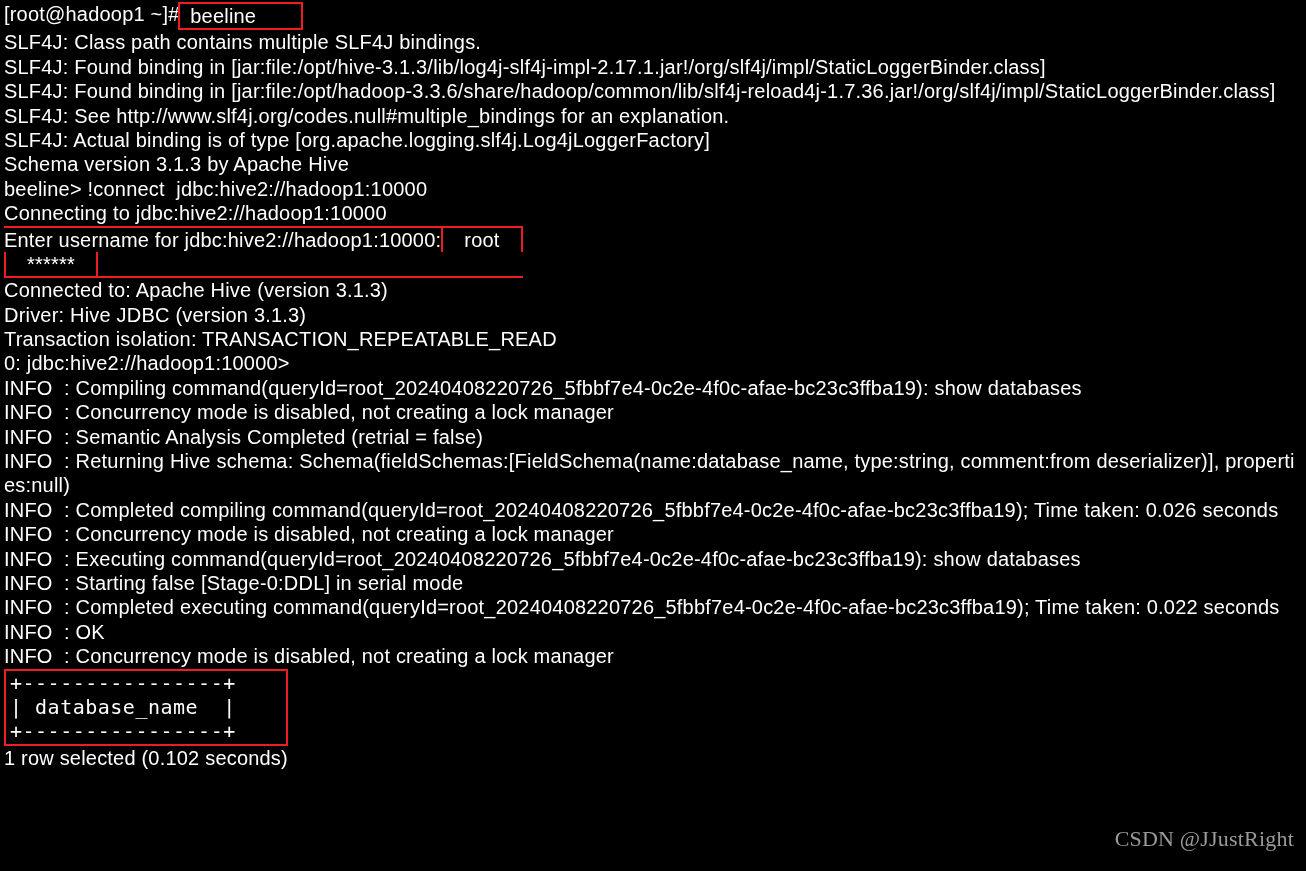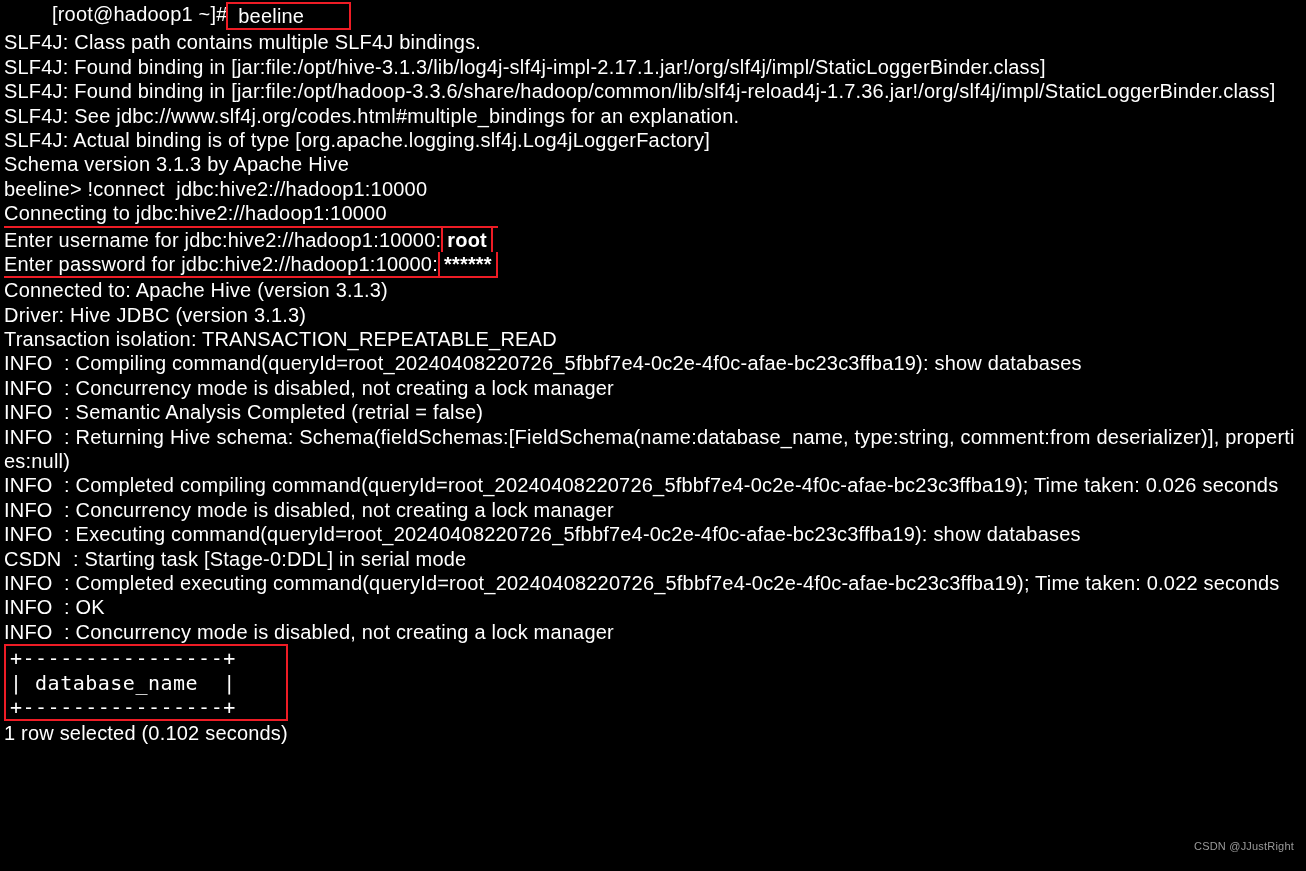--- a/index.html
+++ b/index.html
@@ -29,73 +29,73 @@
     .block-highlight {
       border: 2.5px solid #ee1c25;
       display: inline-block;
       padding: 0 4px;
     }
     .watermark {
       position: absolute;
       bottom: 18px;
       right: 12px;
       color: #9a9a9a;
-      font-size: 11px;
-      font-family: Liberation Sans, sans-serif;
+      font-size: 22px;
+      font-family: Liberation Serif, serif;
     }
-    .prompt-line { display: flex; align-items: flex-start; margin-left: 48px; }
+    .prompt-line { display: flex; align-items: flex-start; }
     .cred-row { display: flex; align-items: flex-end; flex-wrap: nowrap; }
-    .cred-box { display: inline-block; border-left: 2.5px solid #ee1c25; border-right: 2.5px solid #ee1c25; padding: 0 4px; font-weight: bold; }
+    .cred-box { display: inline-block; border-left: 2.5px solid #ee1c25; border-right: 2.5px solid #ee1c25; padding: 0 21px; }
     .cred-stack { display: inline-block; border-top: 2.5px solid #ee1c25; border-bottom: 2.5px solid #ee1c25; }
   </style>
 </head>
 <body>
 
 
 
 <div class="line prompt-line">
   <span>[root@hadoop1 ~]#</span>
   <span class="highlight"> beeline       </span>
 </div>
 
 <div class="line">SLF4J: Class path contains multiple SLF4J bindings.</div>
 <div class="line">SLF4J: Found binding in [jar:file:/opt/hive-3.1.3/lib/log4j-slf4j-impl-2.17.1.jar!/org/slf4j/impl/StaticLoggerBinder.class]</div>
 <div class="line">SLF4J: Found binding in [jar:file:/opt/hadoop-3.3.6/share/hadoop/common/lib/slf4j-reload4j-1.7.36.jar!/org/slf4j/impl/StaticLoggerBinder.class]</div>
-<div class="line">SLF4J: See jdbc://www.slf4j.org/codes.html#multiple_bindings for an explanation.</div>
+<div class="line">SLF4J: See http://www.slf4j.org/codes.null#multiple_bindings for an explanation.</div>
 <div class="line">SLF4J: Actual binding is of type [org.apache.logging.slf4j.Log4jLoggerFactory]</div>
 <div class="line">Schema version 3.1.3 by Apache Hive</div>
 <div class="line">beeline&gt; !connect  jdbc:hive2://hadoop1:10000</div>
 <div class="line">Connecting to jdbc:hive2://hadoop1:10000</div>
 
 <div class="cred-stack">
   <div class="cred-row">
     <span>Enter username for jdbc:hive2://hadoop1:10000:</span>
     <span class="cred-box"> root      </span>
   </div>
   <div class="cred-row">
-    <span>Enter password for jdbc:hive2://hadoop1:10000:</span>
     <span class="cred-box"> ******   </span>
   </div>
 </div>
 
 <div class="line">Connected to: Apache Hive (version 3.1.3)</div>
 <div class="line">Driver: Hive JDBC (version 3.1.3)</div>
 <div class="line">Transaction isolation: TRANSACTION_REPEATABLE_READ</div>
 
 <div class="line prompt-line">
+  <span>0: jdbc:hive2://hadoop1:10000&gt;</span>
 </div>
 
 <div class="line">INFO  : Compiling command(queryId=root_20240408220726_5fbbf7e4-0c2e-4f0c-afae-bc23c3ffba19): show databases</div>
 <div class="line">INFO  : Concurrency mode is disabled, not creating a lock manager</div>
 <div class="line">INFO  : Semantic Analysis Completed (retrial = false)</div>
 <div class="line">INFO  : Returning Hive schema: Schema(fieldSchemas:[FieldSchema(name:database_name, type:string, comment:from deserializer)], properties:null)</div>
 <div class="line">INFO  : Completed compiling command(queryId=root_20240408220726_5fbbf7e4-0c2e-4f0c-afae-bc23c3ffba19); Time taken: 0.026 seconds</div>
 <div class="line">INFO  : Concurrency mode is disabled, not creating a lock manager</div>
 <div class="line">INFO  : Executing command(queryId=root_20240408220726_5fbbf7e4-0c2e-4f0c-afae-bc23c3ffba19): show databases</div>
-<div class="line">CSDN  : Starting task [Stage-0:DDL] in serial mode</div>
+<div class="line">INFO  : Starting false [Stage-0:DDL] in serial mode</div>
 <div class="line">INFO  : Completed executing command(queryId=root_20240408220726_5fbbf7e4-0c2e-4f0c-afae-bc23c3ffba19); Time taken: 0.022 seconds</div>
 <div class="line">INFO  : OK</div>
 <div class="line">INFO  : Concurrency mode is disabled, not creating a lock manager</div>
 
 <div class="block-highlight" style="font-family: 'Consolas','Menlo',monospace; font-size:20px; letter-spacing:0.5px; padding-right:50px;">
   <div class="line">+----------------+</div>
   <div class="line">| database_name  |</div>
   <div class="line">+----------------+</div>
 </div>
 

